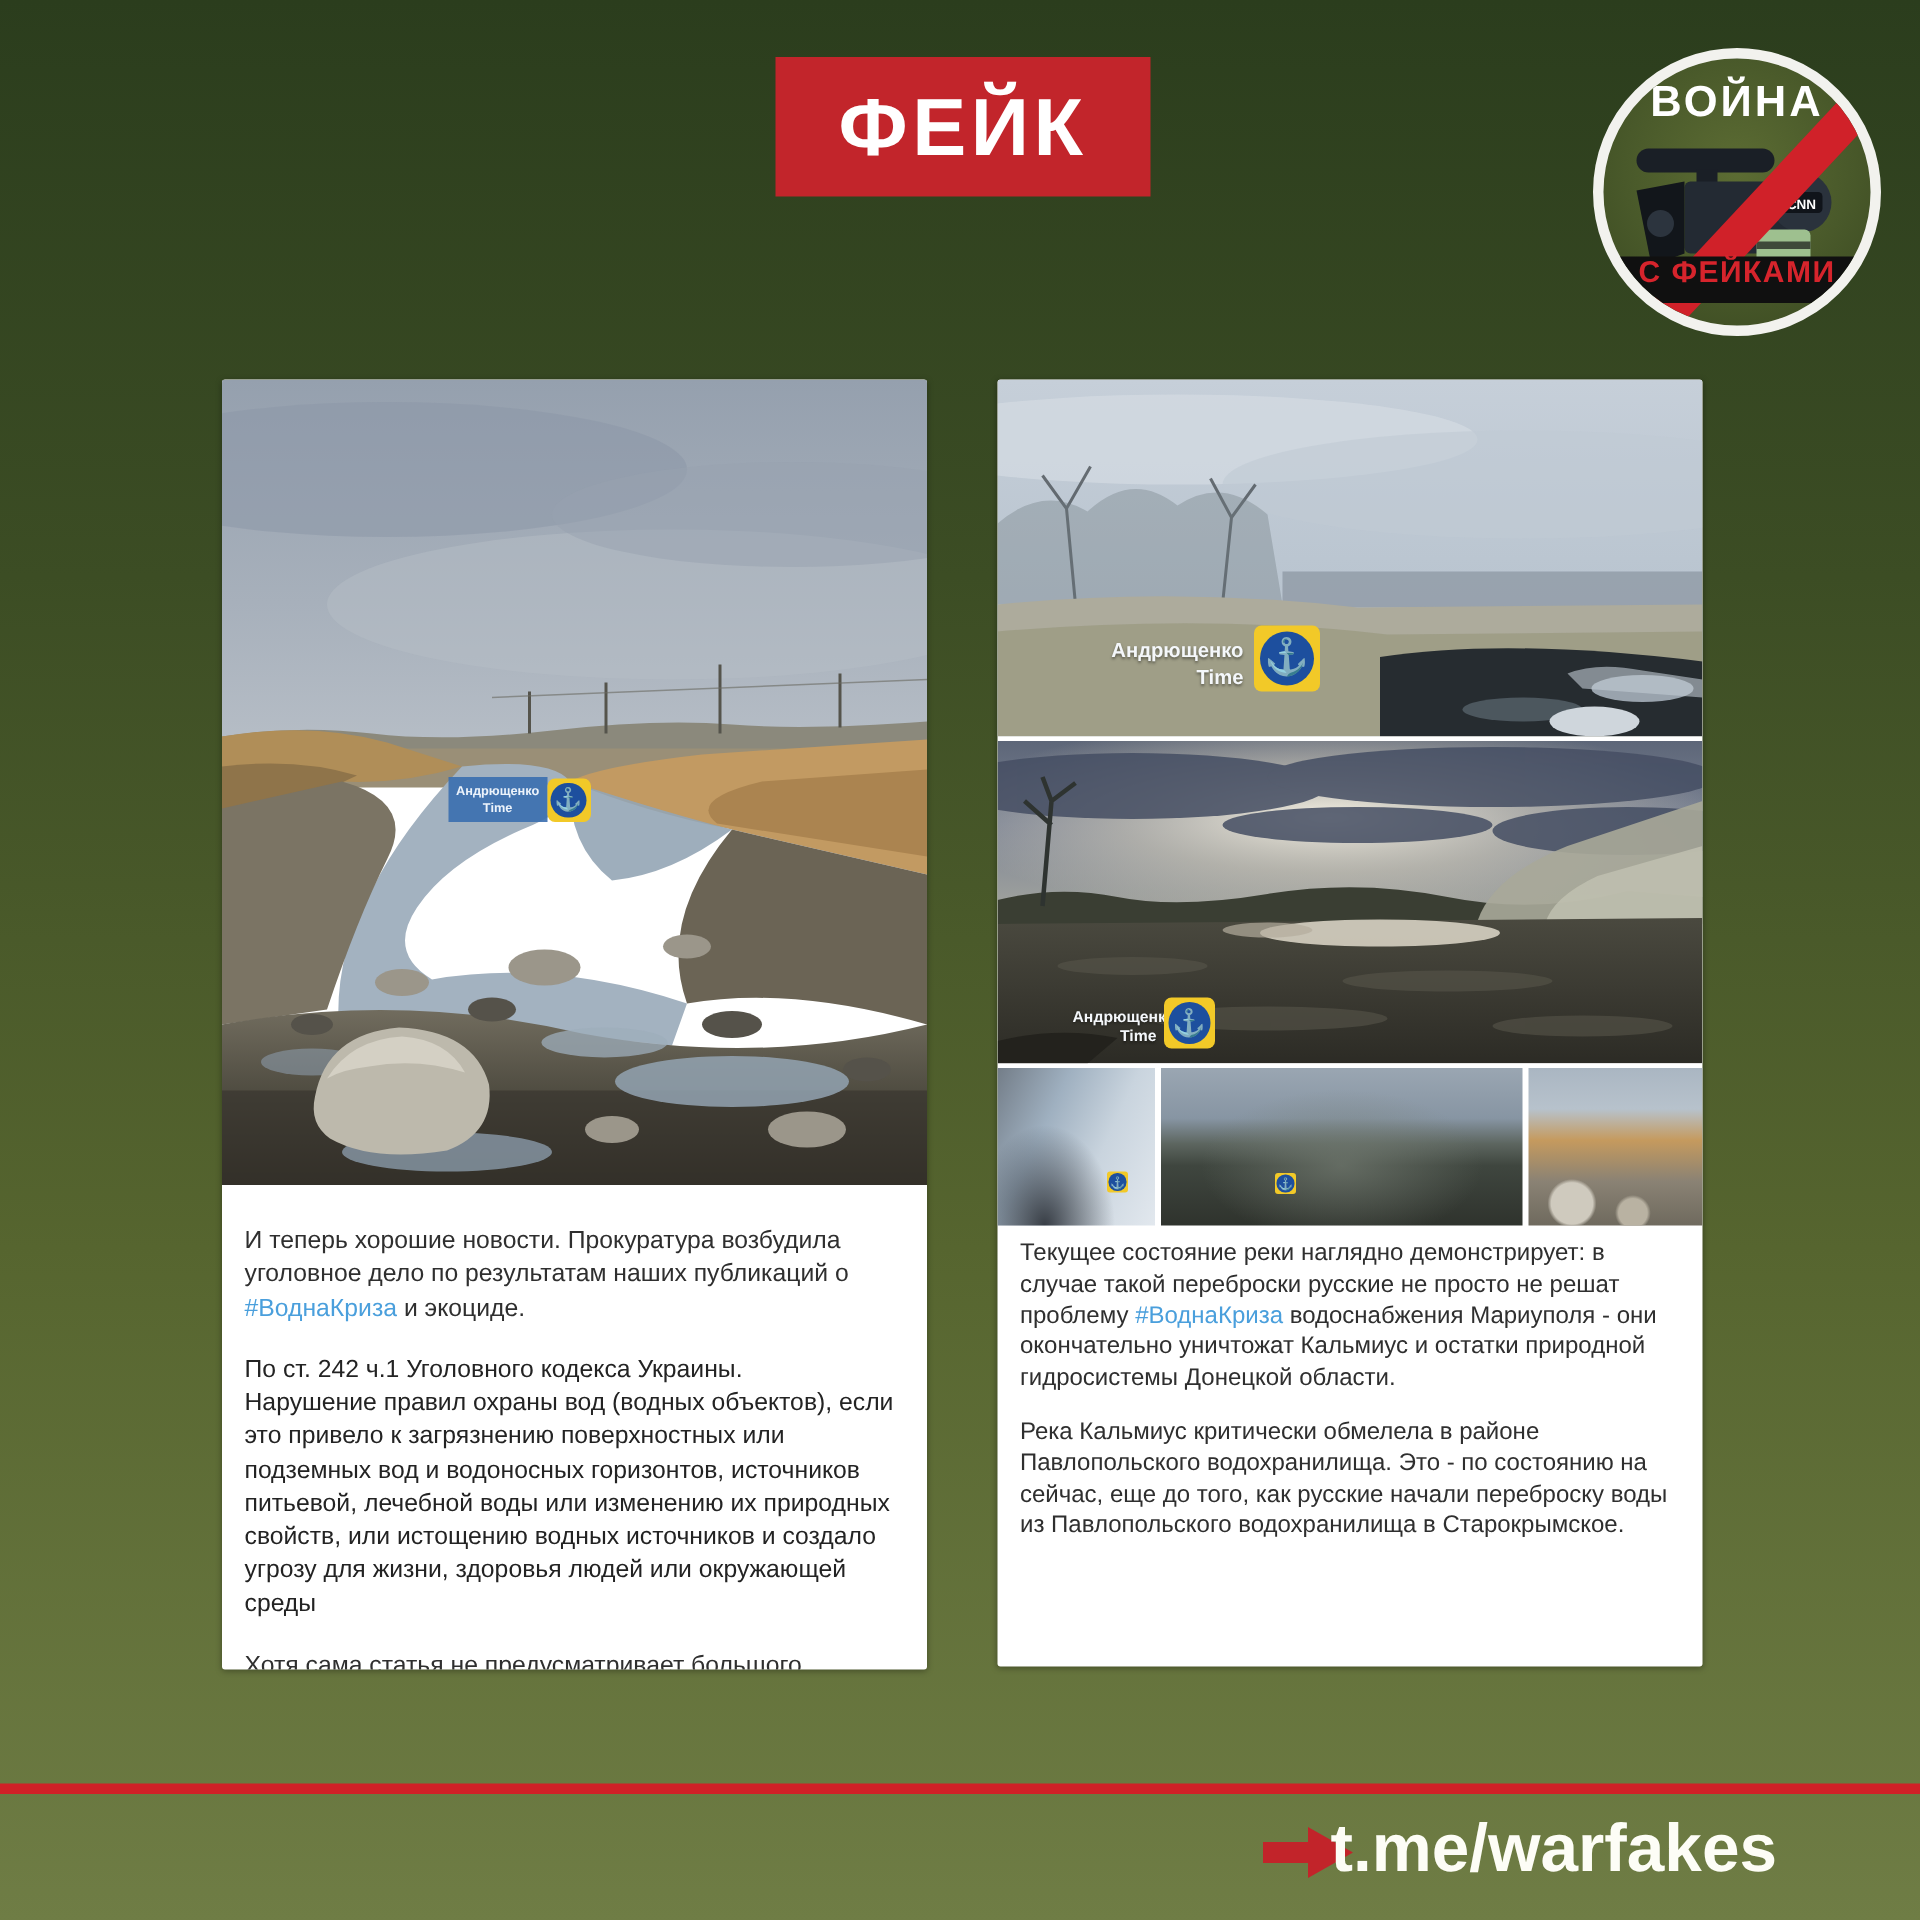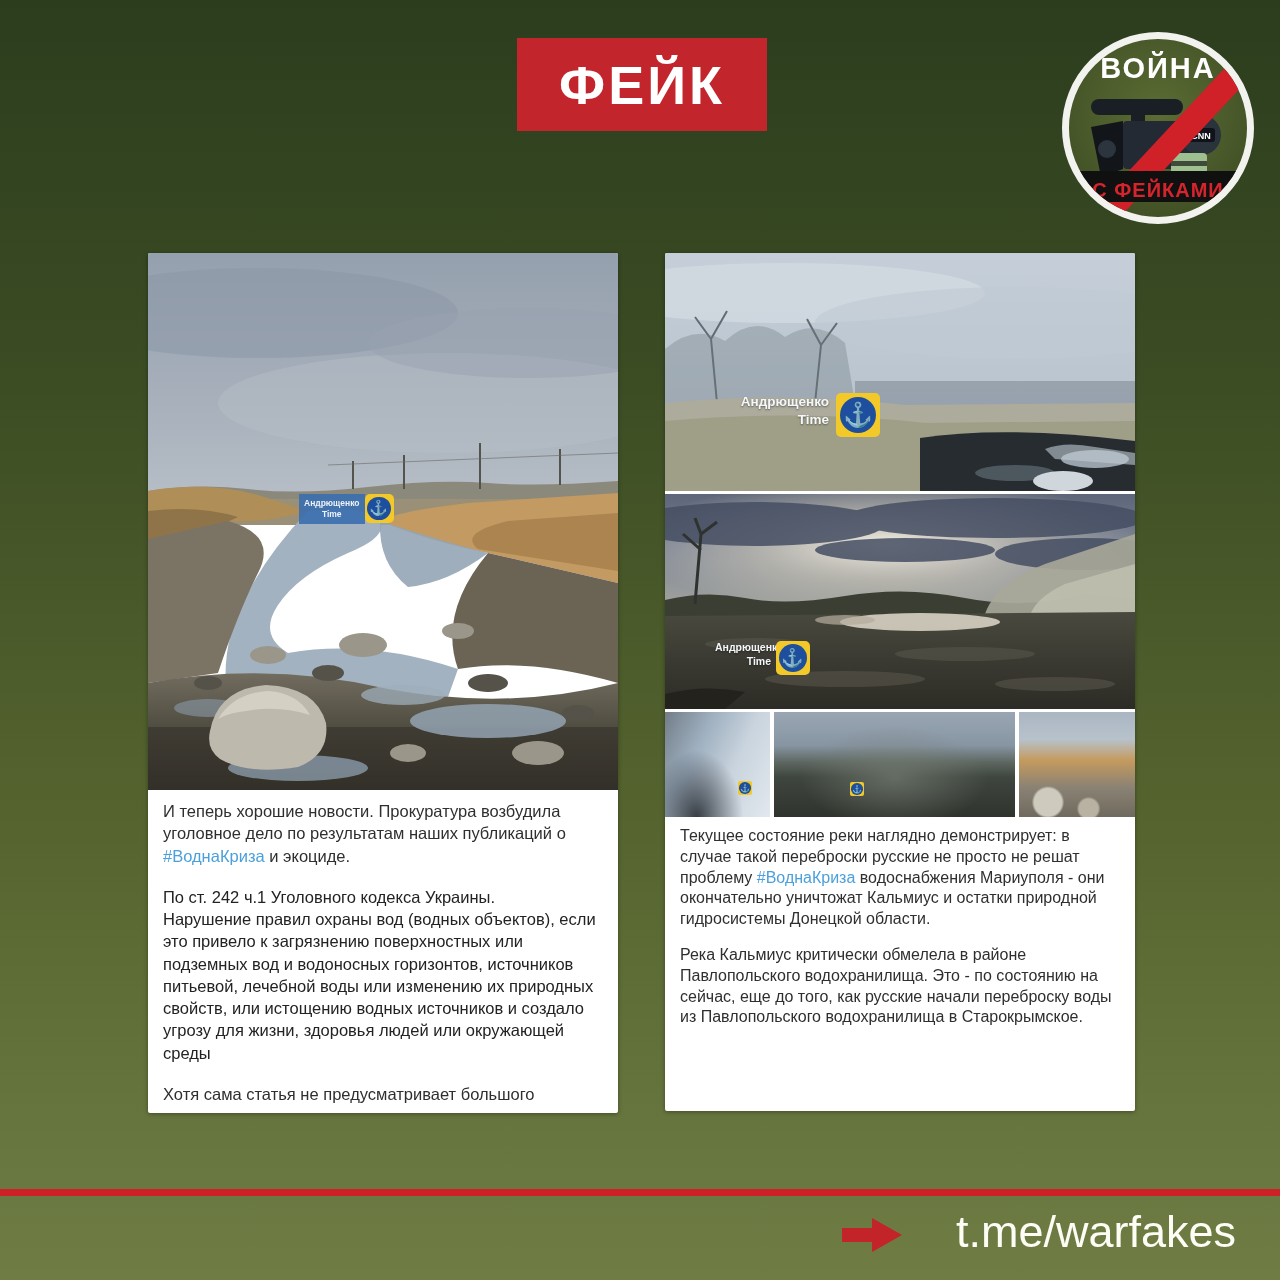--- a/index.html
+++ b/index.html
@@ -15,21 +15,21 @@
   
   .logo{position:absolute;left:1062px;top:32px;width:192px;height:192px;border-radius:50%;
     border:7px solid #f2f2ee;box-sizing:border-box;overflow:hidden;
     background:radial-gradient(circle at 50% 42%,#5c6c33 0%,#49592a 55%,#394820 100%);}
   .logo-title{position:absolute;top:13px;left:0;width:100%;text-align:center;color:#fff;
     font-weight:bold;font-size:29px;letter-spacing:2px;z-index:2;}
   .logo-camera{position:absolute;left:14px;top:52px;width:150px;height:110px;z-index:1;}
   .logo-stripe{position:absolute;left:-18px;top:99px;width:228px;height:25px;background:#d02129;
     transform:rotate(-47deg);z-index:3;}
   .logo-band{position:absolute;bottom:15px;left:0;width:100%;height:31px;background:#101010;
-    display:flex;align-items:flex-end;justify-content:center;z-index:4;}
+    display:flex;align-items:flex-start;justify-content:center;z-index:4;}
   .logo-band span{color:#d6242c;font-weight:bold;font-size:20px;letter-spacing:1px;}
 
   
   .card{position:absolute;background:#ffffff;overflow:hidden;border-radius:2px;
     box-shadow:0 1px 4px rgba(0,0,0,.35);}
   .card-left{left:148px;top:253px;width:470px;height:860px;}
   .card-right{left:665px;top:253px;width:470px;height:858px;}
   .photo{position:relative;width:100%;overflow:hidden;}
   .ph-svg{display:block;width:100%;height:100%;}
   .photo-left{height:537px;}
@@ -45,21 +45,21 @@
      linear-gradient(180deg,#9aa6b2 0%,#8795a3 32%,#5d6660 48%,#3f463f 62%,#2f332d 100%);}
   .thumb-3{width:116px;background:
      radial-gradient(circle at 25% 86%,#cfcabe 0%,#cfcabe 11%,rgba(207,202,190,0) 13%),
      radial-gradient(circle at 60% 92%,#b9b2a2 0%,#b9b2a2 8%,rgba(185,178,162,0) 10%),
      linear-gradient(180deg,#aab6c2 0%,#b7c2cc 26%,#c59a5e 46%,#8a8274 72%,#6f6a5e 100%);}
 
   
   .anchor-badge{background:#f2c928;border-radius:5px;display:flex;align-items:center;justify-content:center;flex:none;}
   .anchor-circle{background:#1d4f9e;border-radius:50%;width:82%;height:82%;display:flex;
     align-items:center;justify-content:center;color:#ffd94f;}
-  .wm{position:absolute;display:flex;align-items:flex-start;}
+  .wm{position:absolute;display:flex;align-items:flex-end;margin-top:24px;}
   .wm-left{left:151px;top:241px;}
   .wm-left .wm-label{background:rgba(58,110,175,.9);color:#ecf3fb;font-weight:bold;font-size:8.5px;
     line-height:1.25;text-align:center;padding:3px 5px;height:24px;display:flex;flex-direction:column;justify-content:center;}
   .wm-left .anchor-badge{width:29px;height:29px;}
   .wm-left .anchor-circle{font-size:15px;}
   .wm-text{color:#f4f7fa;font-weight:bold;text-align:right;text-shadow:0 1px 2px rgba(0,0,0,.45);}
   .wm-r1{left:58px;top:140px;gap:7px;}
   .wm-r1 .wm-text{font-size:13.5px;line-height:1.35;width:106px;}
   .wm-r1 .anchor-badge{width:44px;height:44px;}
   .wm-r1 .anchor-circle{font-size:24px;}
@@ -70,30 +70,30 @@
   .wm-mini{position:absolute;}
   .wm-mini .anchor-badge{width:14px;height:14px;border-radius:2px;}
   .wm-mini .anchor-circle{font-size:8px;}
   .wm-t1{left:73px;top:69px;}
   .wm-t2{left:76px;top:70px;}
 
   
   .post-text{color:#2f2f2f;}
   .post-text p{margin:0;white-space:pre-line;}
   .post-text-left{padding:10px 16px 0 15px;font-size:16.5px;line-height:1.35;}
-  .post-text-left p{margin-bottom:19px;}
+  .post-text-left p{margin-bottom:19px;margin-top:16px;}
   .post-text-right{padding:9px 16px 0 15px;font-size:16px;line-height:1.3;}
   .post-text-right p{margin-bottom:15px;}
   .seg-bold{font-weight:normal;color:#232323;}
   .seg-link{color:#4a9fdc;}
 
   
   .footer-line{position:absolute;left:0;top:1189px;width:1280px;height:7px;background:#d02027;}
   .footer-arrow{position:absolute;left:842px;top:1218px;width:60px;height:34px;}
-  .footer-url{position:absolute;left:956px;top:1206px;color:#fdfdf6;font-weight:normal;font-size:45px;}
+  .footer-url{position:absolute;left:887px;top:1206px;color:#fdfdf6;font-weight:bold;font-size:45px;}
 </style>
 </head>
 <body>
 
 <div class="canvas">
 
   <div class="fake-banner">
     <span>ФЕЙК</span>
   </div>
 

